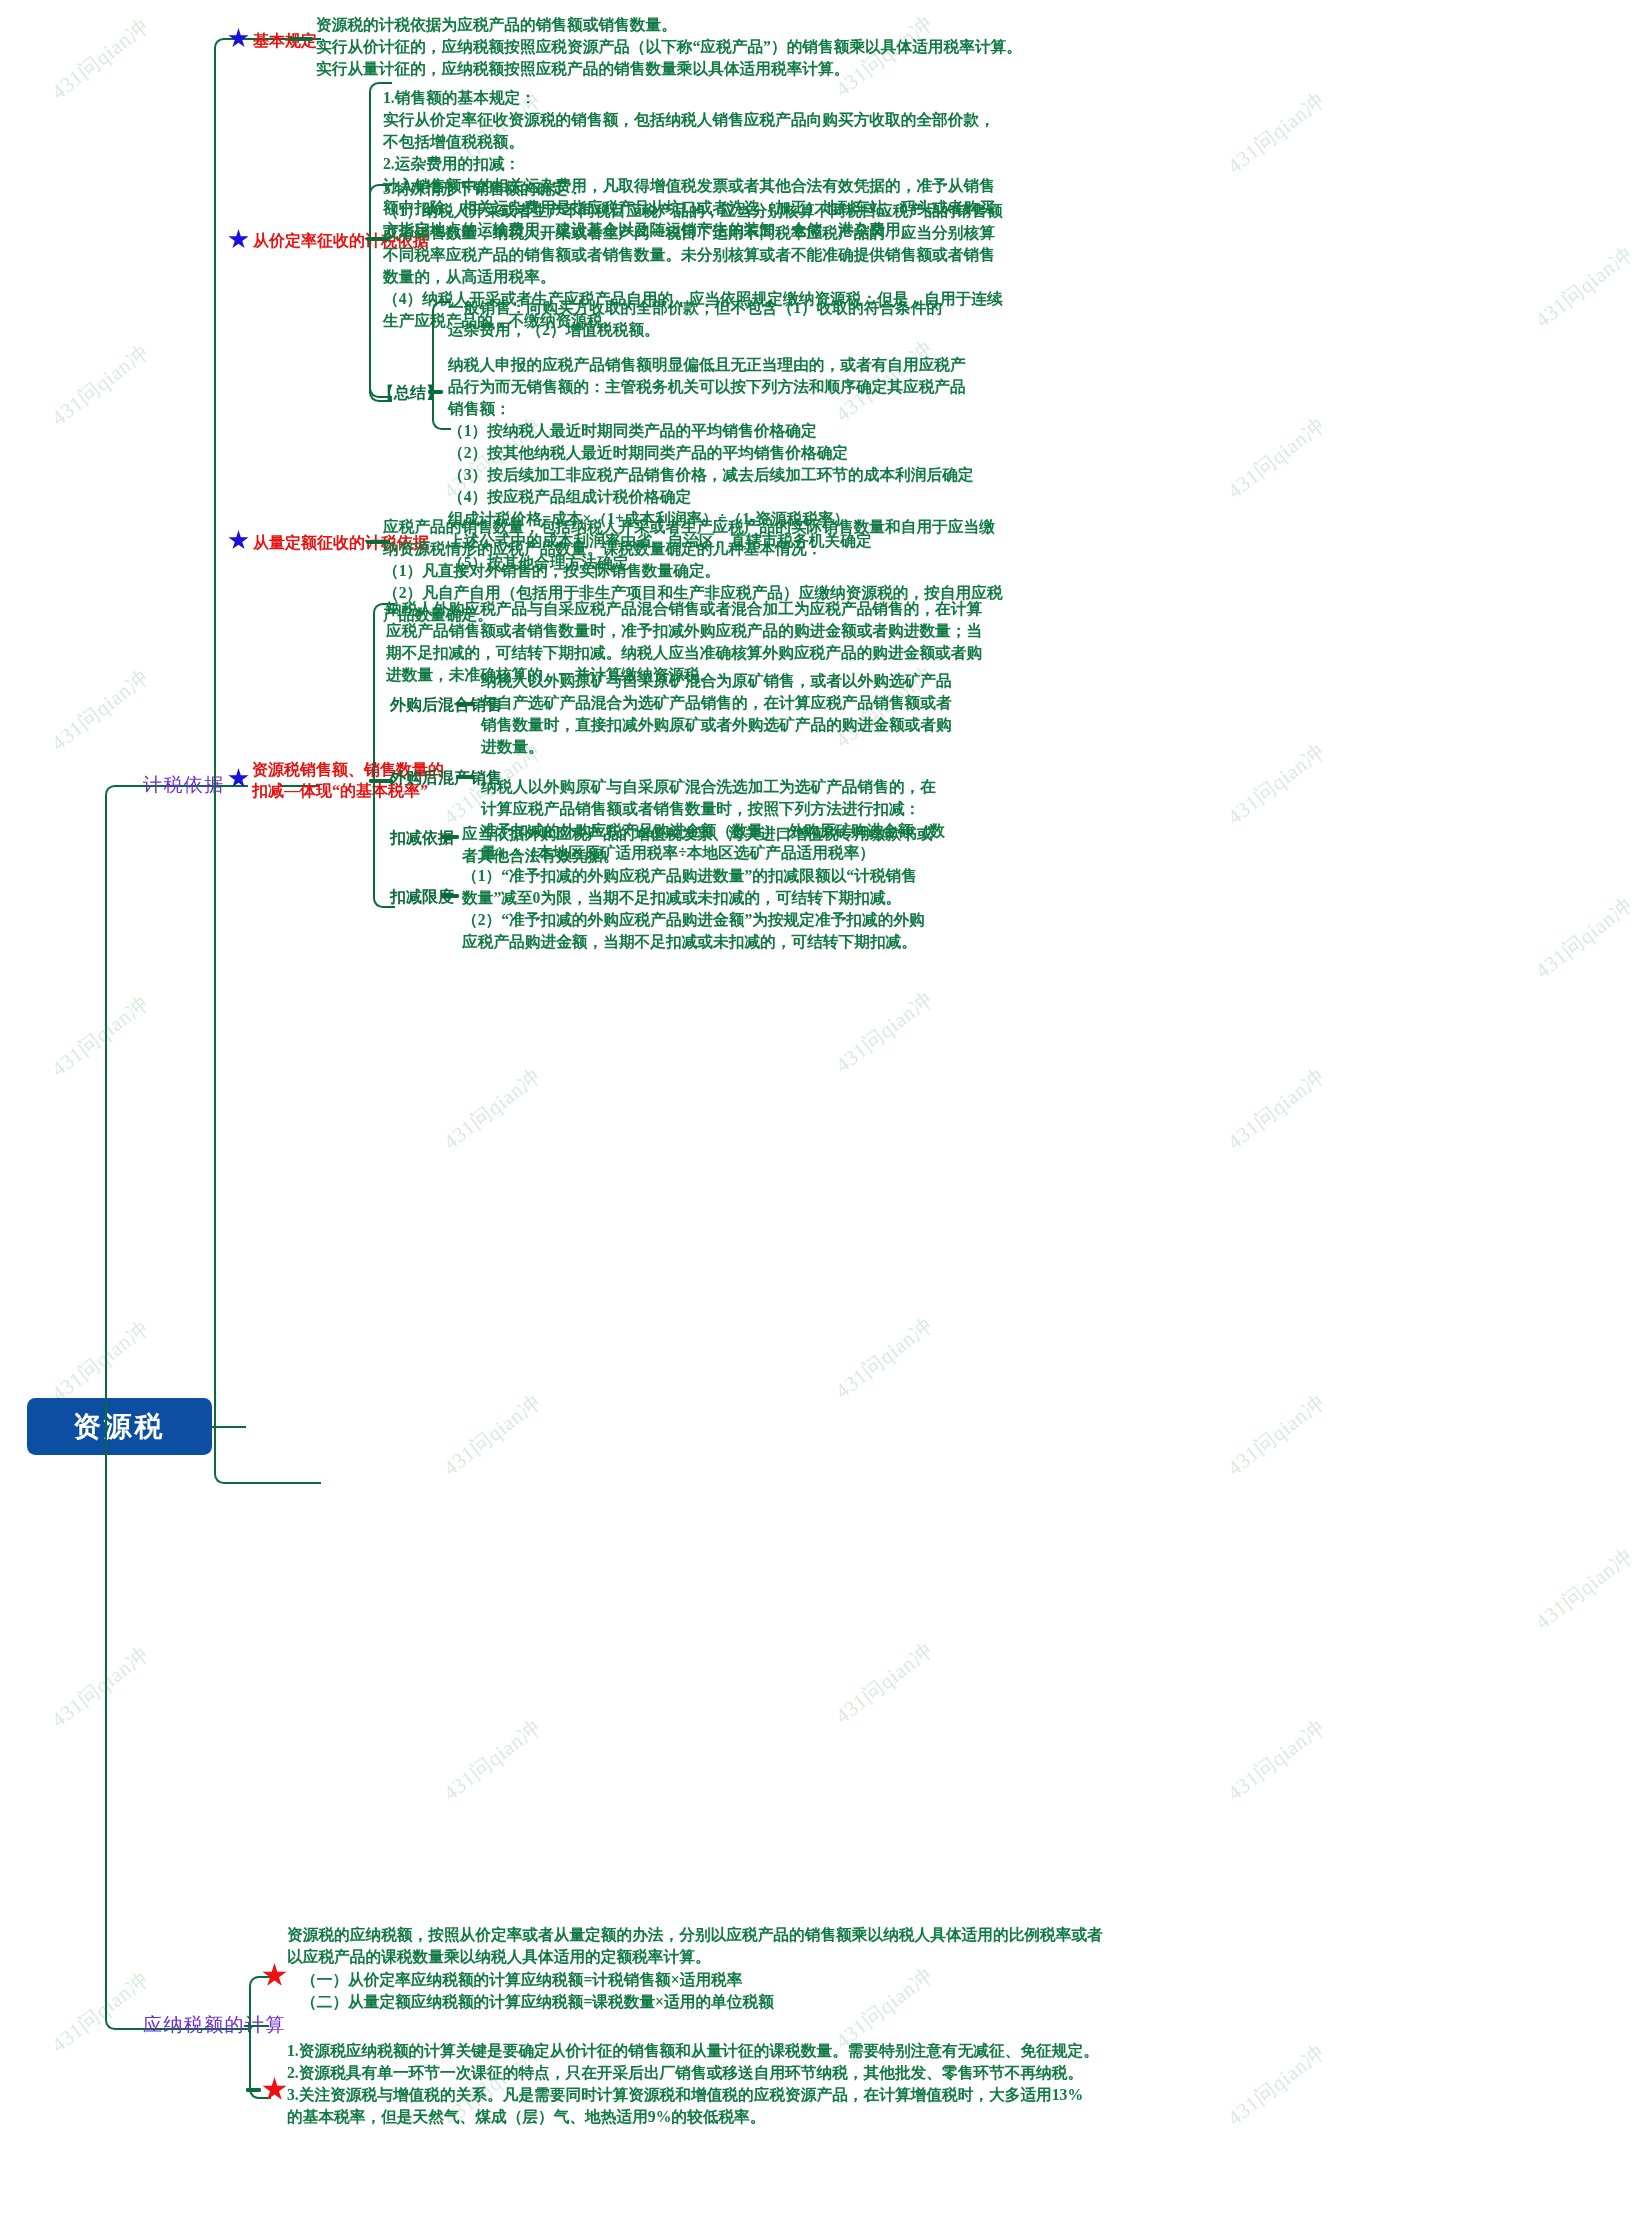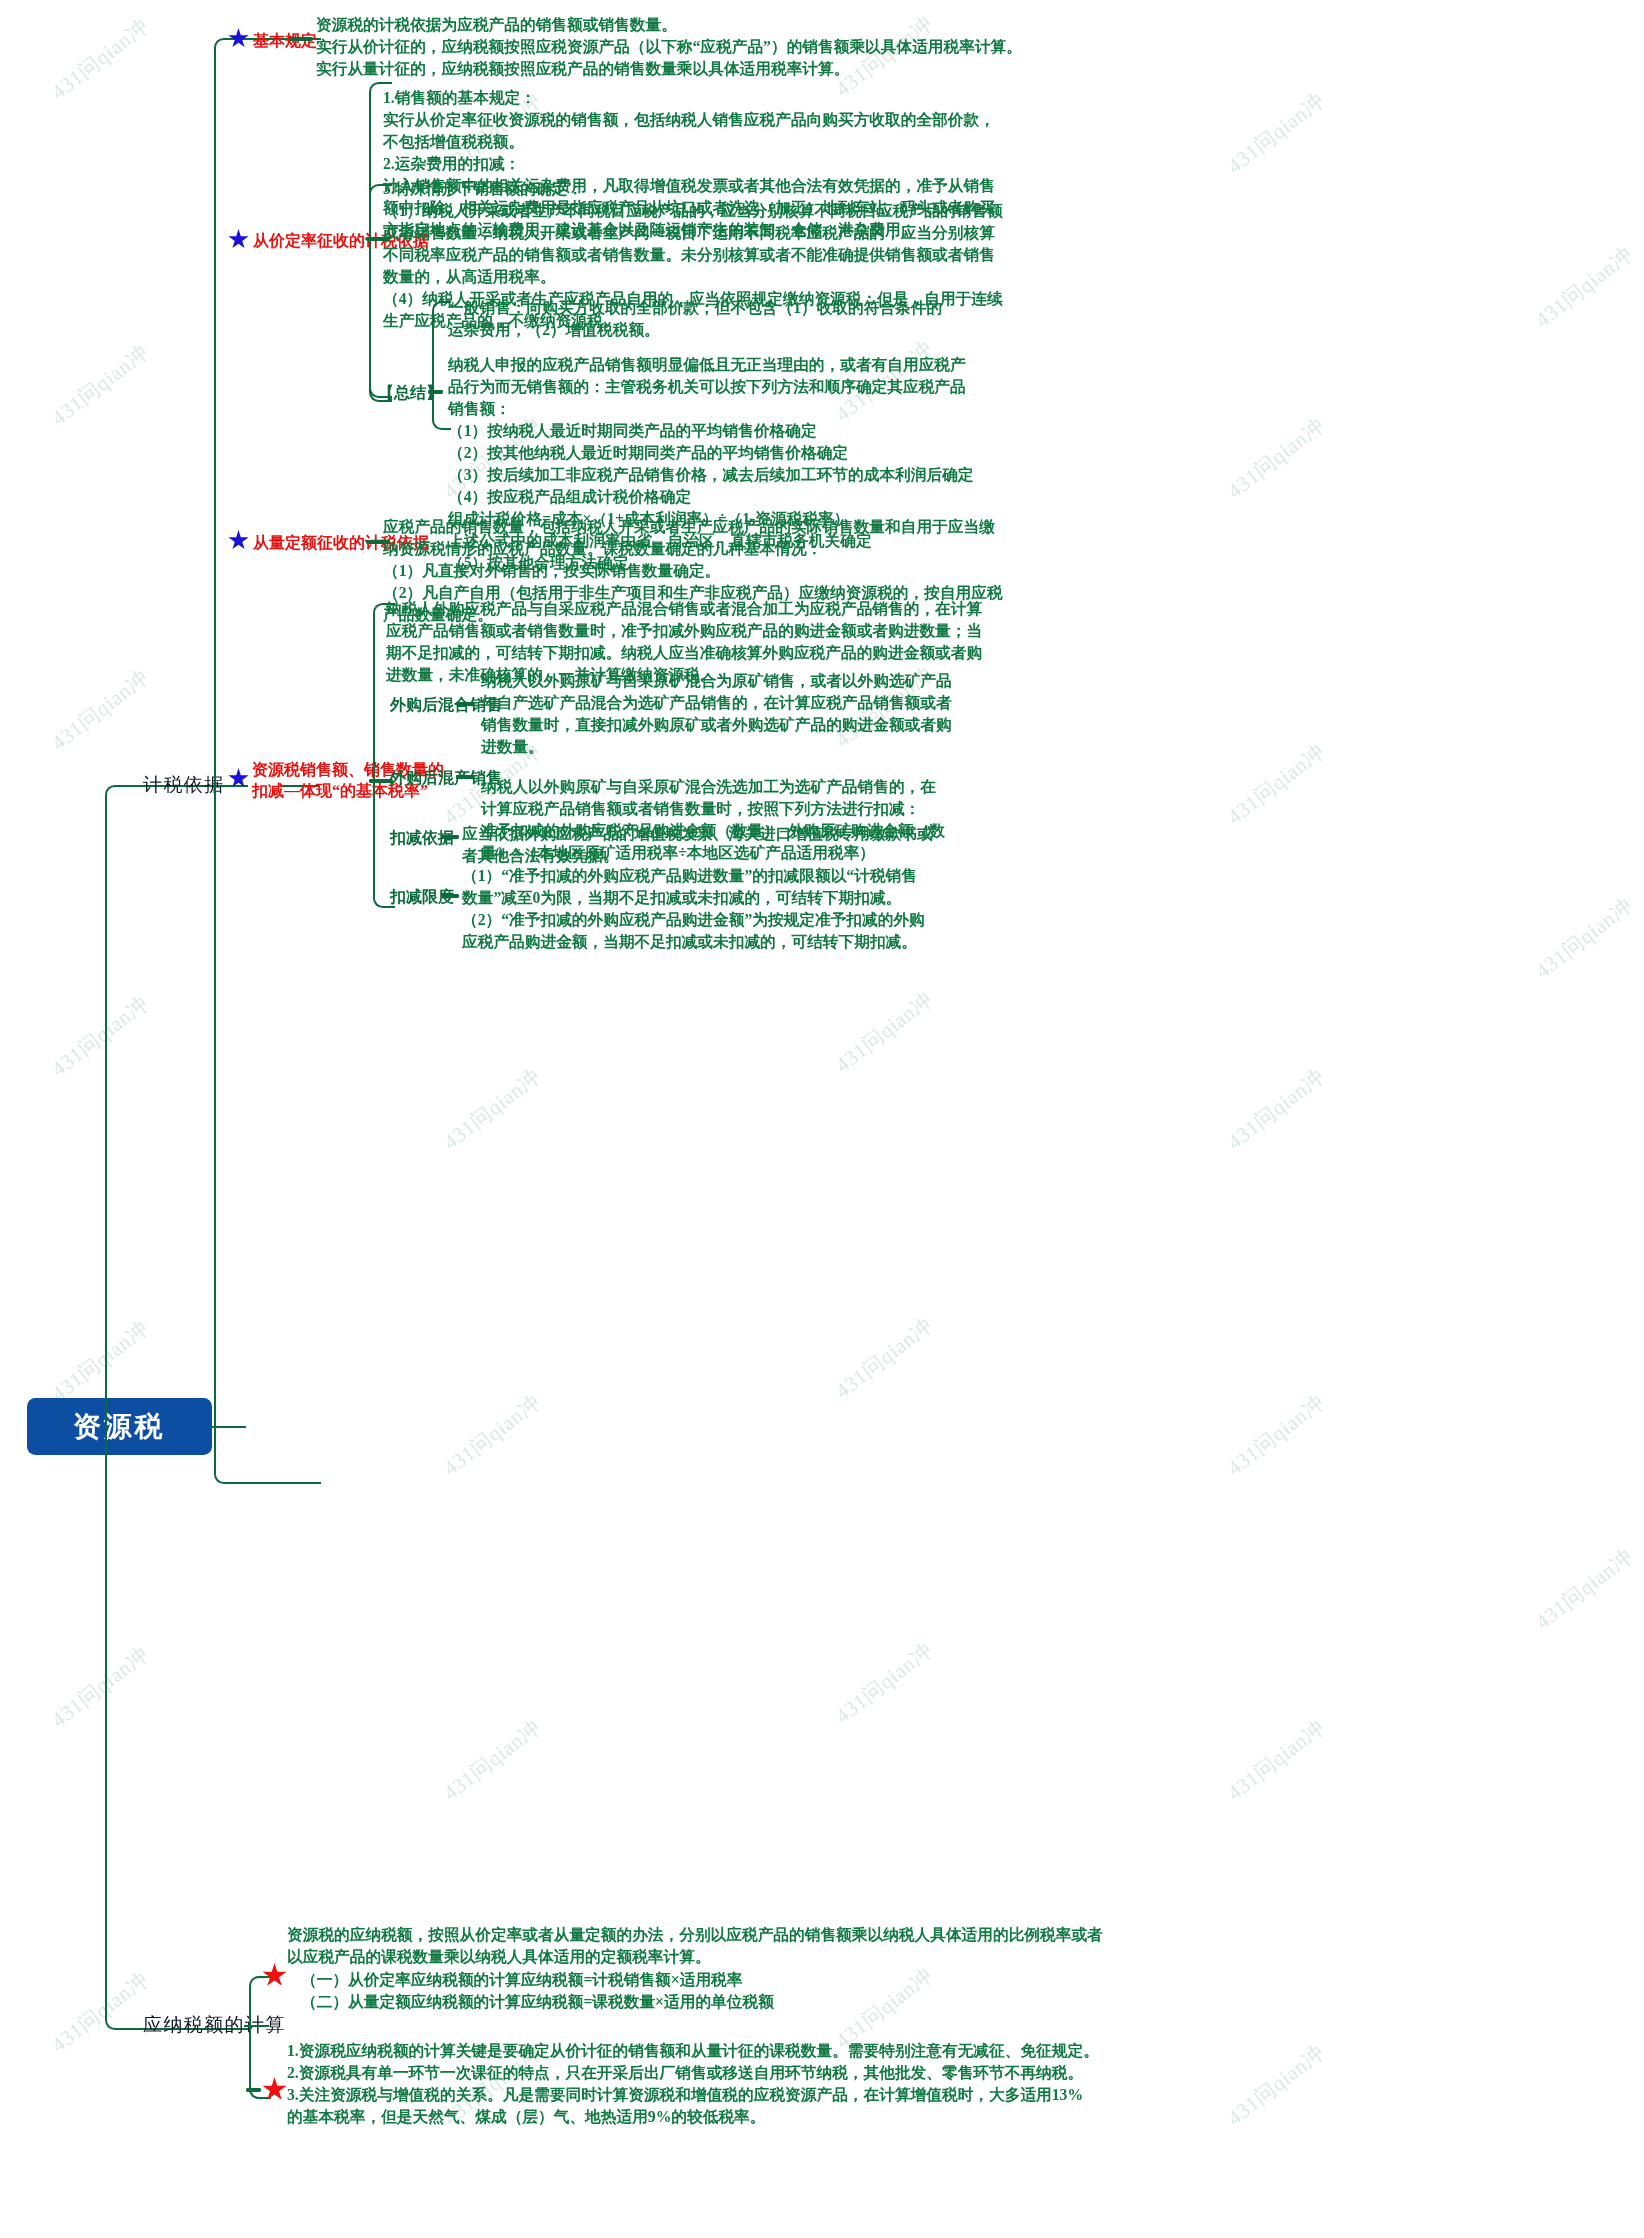--- a/index.html
+++ b/index.html
@@ -62,21 +62,21 @@
     font-family: "Liberation Serif", "DejaVu Serif", serif;
   }
 
   
   .lbl {
     position: absolute;
     white-space: nowrap;
     line-height: 1.25;
   }
   .lbl-dark {
-    color: #0f172a;
+    color: #6d28d9;
     font-size: 19px;
     font-weight: 400;
     letter-spacing: 1.4px;
   }
   .lbl-red {
     color: #e8110f;
     font-size: 16px;
     font-weight: 700;
     letter-spacing: 0px;
   }

